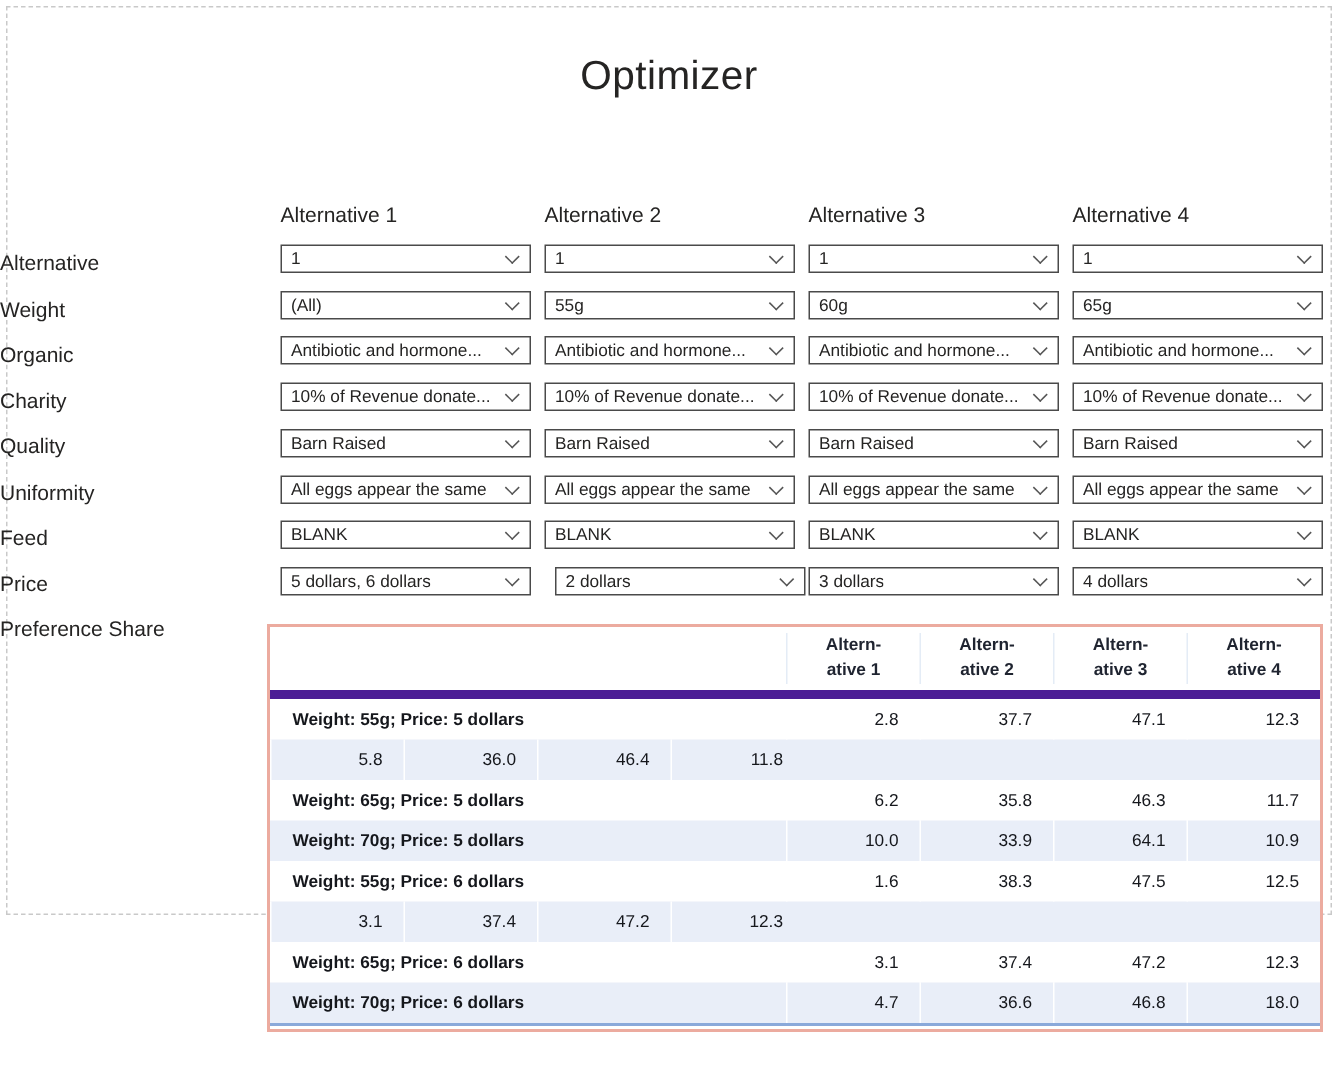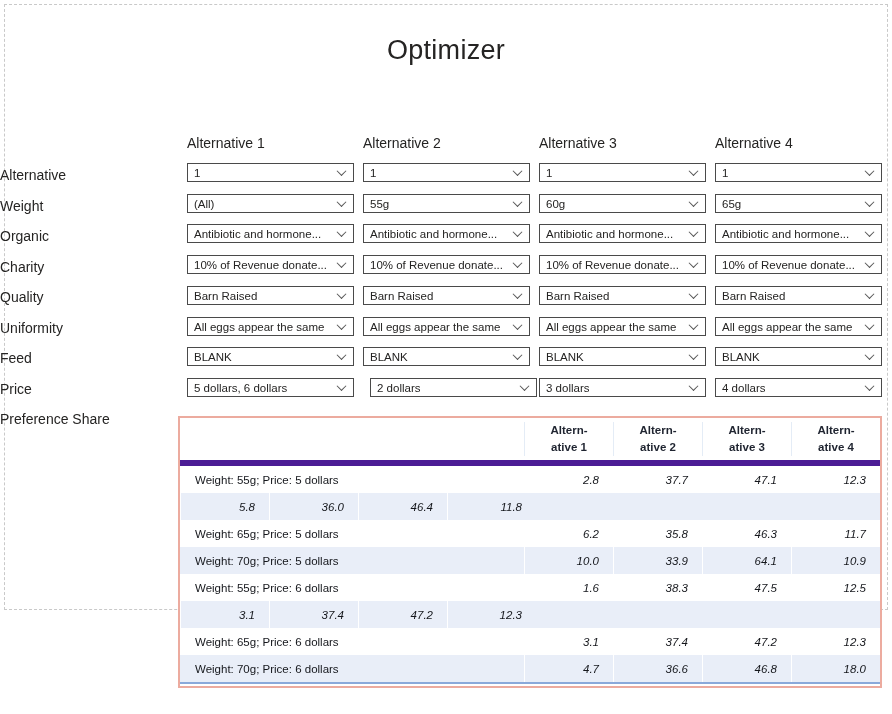--- a/index.html
+++ b/index.html
@@ -62,27 +62,27 @@
   }
   .pt-header .pt-lblcell { width:344px; }
   .pt-header .pt-cell {
     width:89px; text-align:center; font-weight:bold; color:#1f2430;
     white-space:pre-line; line-height:17px; border-left:1px solid #e4ecf6;
   }
   .pt-body { height:216px; }
   .pt-row { display:flex; height:27px; align-items:center; }
   .pt-row:nth-child(even) { background:#e9eef8; }
   .pt-row .pt-lblcell {
-    width:344px; padding-left:15px; font-weight:normal; color:#15171c;
+    width:344px; padding-left:15px; font-weight:bold; color:#15171c;
     white-space:nowrap;
   }
   .pt-row .pt-cell {
     width:89px; text-align:left; padding-right:14px; color:#15171c;
     border-left:1px solid #ffffff; height:100%; display:flex;
-    align-items:center; justify-content:flex-end;font-style:italic;
+    align-items:center; justify-content:flex-end;
   }
   .pt-footline { height:2px; background:#8aa9da; margin-top:0; }
 </style>
 </head>
 <body>
 
 <div class="page">
 
   <div class="page-border"></div>
 

